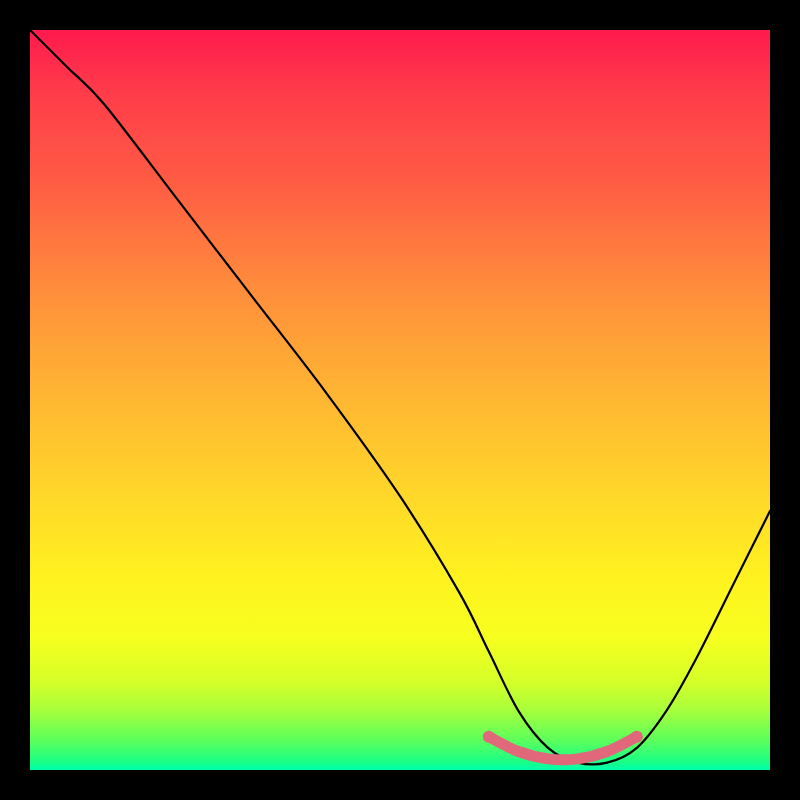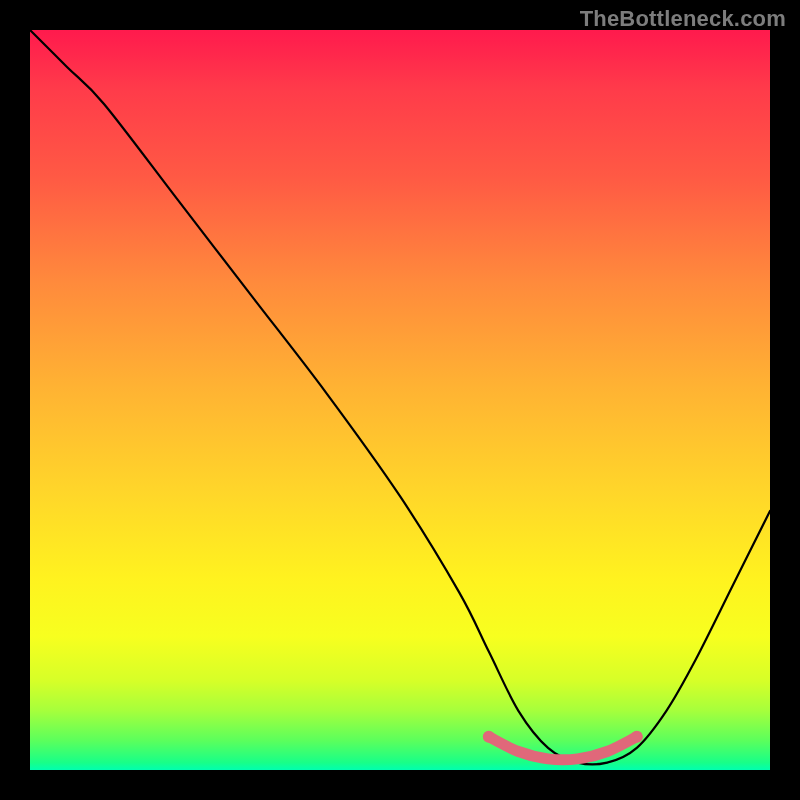--- a/index.html
+++ b/index.html
@@ -56,21 +56,20 @@
     font-size: 22px;
     font-weight: 600;
     letter-spacing: 0.2px;
     user-select: none;
   }
 </style>
 </head>
 <body>
 
 <div class="stage">
-  <div class="watermark">TheBottleneck.com</div>
 
   <div class="plot">
     <svg class="curve" viewBox="0 0 740 740">
       <path fill="none" stroke="#000" stroke-width="2.2" stroke-linecap="round" d="M 0 0 C 6.166666666666667 6.166666666666667, 24.666666666666664 24.666666666666664, 37 37 C 49.333333333333336 49.333333333333336, 55.5 51.80000000000001, 74 74 C 92.5 96.19999999999999, 123.33333333333333 138.13333333333327, 148 170.19999999999993 C 172.66666666666666 202.2666666666666, 197.33333333333334 234.33333333333331, 222 266.4 C 246.66666666666666 298.46666666666664, 271.3333333333333 329.29999999999995, 296 362.59999999999997 C 320.6666666666667 395.9, 347.8 432.9, 370 466.2 C 392.2 499.5, 414.4 536.5, 429.2 562.4 C 444 588.3, 448.93333333333334 601.8666666666667, 458.8 621.6 C 468.6666666666667 641.3333333333334, 478.53333333333336 664.7666666666667, 488.40000000000003 680.8 C 498.2666666666667 696.8333333333333, 508.1333333333333 709.1666666666666, 518 717.8 C 527.8666666666667 726.4333333333333, 537.7333333333333 730.1333333333333, 547.6 732.6 C 557.4666666666667 735.0666666666667, 567.3333333333334 735.0666666666667, 577.2 732.6 C 587.0666666666667 730.1333333333333, 596.9333333333333 726.4333333333333, 606.8 717.8 C 616.6666666666666 709.1666666666666, 626.5333333333333 695.5999999999999, 636.4 680.8 C 646.2666666666667 666, 654.9 649.9666666666667, 666 629 C 677.1 608.0333333333333, 690.6666666666666 579.6666666666666, 703 555 C 715.3333333333334 530.3333333333334, 733.8333333333334 493.3333333333333, 740 481"></path>
       <path fill="none" stroke="#e0687a" stroke-width="11" stroke-linecap="round" d="M 458.8 706.7 C 463.73333333333335 709.1666666666667, 478.53333333333336 717.8, 488.40000000000003 721.5 C 498.2666666666667 725.2, 508.1333333333333 727.6666666666666, 518 728.9 C 527.8666666666667 730.1333333333333, 537.7333333333333 730.1333333333333, 547.6 728.9 C 557.4666666666667 727.6666666666666, 567.3333333333334 725.2, 577.2 721.5 C 587.0666666666667 717.8, 601.8666666666667 709.1666666666667, 606.8 706.7"></path>
       <circle r="6" fill="#e0687a" cx="458.8" cy="706.7"></circle>
       <circle r="6" fill="#e0687a" cx="606.8" cy="706.7"></circle>
     </svg>
   </div>
 </div>

